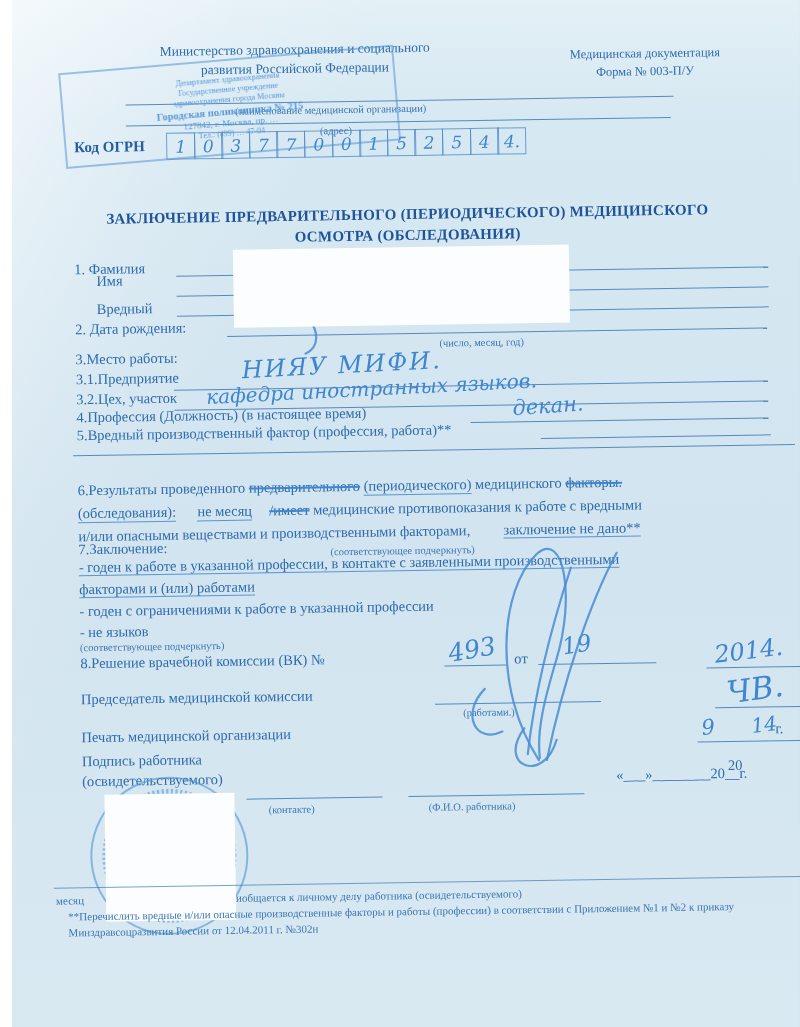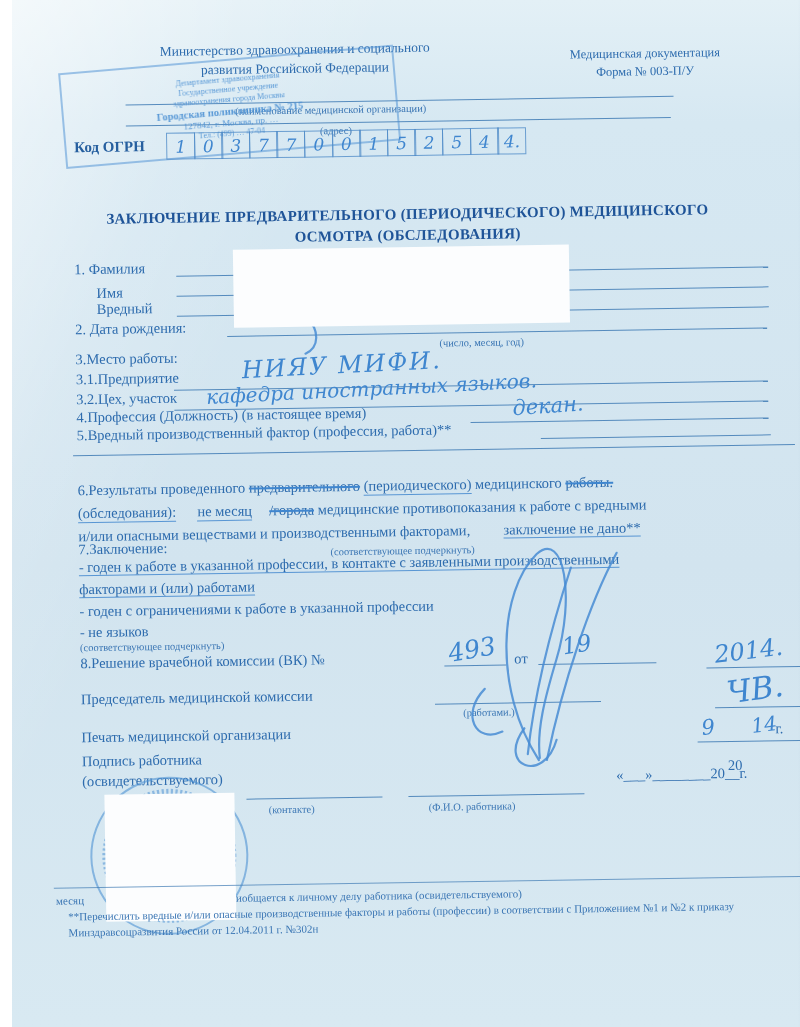--- a/index.html
+++ b/index.html
@@ -77,21 +77,21 @@
     <div class="abs inkD" style="left:68px;top:134px;font-size:15px;font-weight:600;">Код ОГРН</div>
     <div class="abs" style="left:160px;top:129px;">
       <span class="ogrnCell">1</span><span class="ogrnCell">0</span><span class="ogrnCell">3</span><span class="ogrnCell">7</span><span class="ogrnCell">7</span><span class="ogrnCell">0</span><span class="ogrnCell">0</span><span class="ogrnCell">1</span><span class="ogrnCell">5</span><span class="ogrnCell">2</span><span class="ogrnCell">5</span><span class="ogrnCell">4</span><span class="ogrnCell">4.</span>
     </div>
 
     <div class="abs title center" style="top:206px;">ЗАКЛЮЧЕНИЕ ПРЕДВАРИТЕЛЬНОГО (ПЕРИОДИЧЕСКОГО) МЕДИЦИНСКОГО</div>
     <div class="abs title center" style="top:227px;">ОСМОТРА (ОБСЛЕДОВАНИЯ)</div>
 
     <div class="abs ink" style="left:66px;top:256px;">1. Фамилия</div>
     <div class="line" style="left:168px;top:272px;width:592px;"></div>
-    <div class="abs ink" style="left:88px;top:280px;font-family:Liberation Serif, serif;">Имя</div>
+    <div class="abs ink" style="left:88px;top:268px;font-family:Liberation Serif, serif;">Имя</div>
     <div class="line" style="left:168px;top:292px;width:592px;"></div>
     <div class="abs ink" style="left:88px;top:296px;">Вредный</div>
     <div class="line" style="left:168px;top:312px;width:592px;"></div>
     <div class="abs ink" style="left:66px;top:316px;">2. Дата рождения:</div>
     <div class="line" style="left:218px;top:333px;width:540px;"></div>
     <div class="abs cap" style="left:430px;top:338px;">(число, месяц, год)</div>
 
     <div class="abs ink" style="left:66px;top:346px;">3.Место работы:</div>
 
     <div class="abs ink" style="left:66px;top:366px;">3.1.Предприятие</div>
@@ -108,28 +108,28 @@
 
     <div class="abs ink" style="left:66px;top:422px;">5.Вредный производственный фактор (профессия, работа)**</div>
     <div class="line" style="left:530px;top:440px;width:230px;"></div>
     <div class="line" style="left:62px;top:450px;width:722px;"></div>
 
     <div class="para" style="left:66px;top:477px;">
       <span>6.Результаты проведенного</span>
       <span class="strike">предварительного</span>
       <span class="uline">(периодического)</span>
       <span>медицинского</span>
-      <span class="strike">работы.</span>
+      <span class="strike">факторы.</span>
     </div>
     <div class="para" style="left:66px;top:500px;">
       <span class="uline">(обследования):</span>
       <span style="display:inline-block;width:14px;"></span>
       <span class="uline" style="border-bottom-width:1.8px;">не месяц</span>
       <span style="display:inline-block;width:10px;"></span>
-      <span class="strike">/города</span>
+      <span class="strike">/имеет</span>
       <span>медицинские противопоказания к работе с вредными</span>
     </div>
     <div class="para" style="left:66px;top:523px;">
       <span>и/или опасными веществами и производственными факторами,</span>
       <span style="display:inline-block;width:26px;"></span>
       <span class="strike uline2">заключение не дано**</span>
     </div>
     <div class="abs cap" style="left:240px;top:545px;width:300px;text-align:center;">(соответствующее подчеркнуть)</div>
 
     <div class="abs ink" style="left:66px;top:536px;">7.Заключение:</div>

